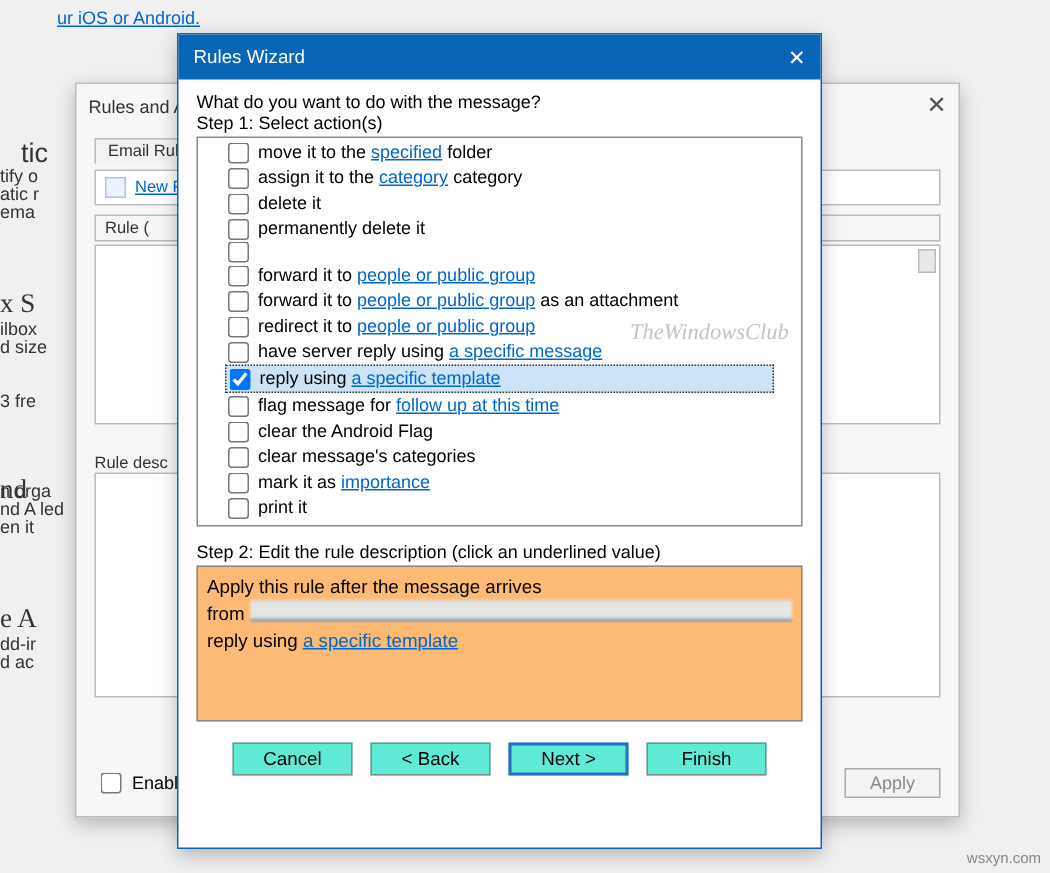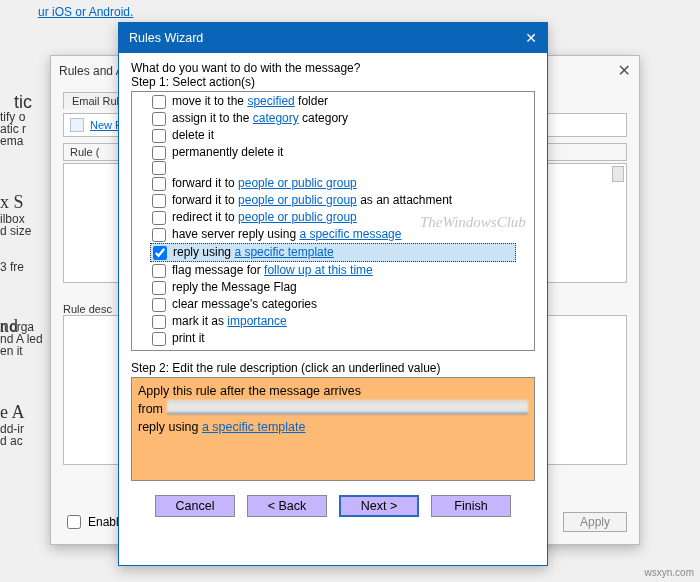--- a/index.html
+++ b/index.html
@@ -72,21 +72,21 @@
   .step2-box {
     border:1px solid #8a8a8a; background:#fdba74; height:104px;
     padding:4px 6px; margin-top:2px; font-size:12.5px; line-height:18px;
   }
   .step2-box .from-line { display:flex; gap:4px; white-space:nowrap; }
   .from-val { flex:1; height:14px; background: linear-gradient(#cfe8ff,#e8f4ff,#cfe8ff); border-bottom:1px solid #0066cc; filter: blur(1px); opacity:0.8; }
   .wiz-buttons {
     margin-top:14px; display:flex; justify-content:center; gap:12px;
   }
   .wiz-buttons .btn {
-    border:1px solid #8a8a8a; background:#c4b5fd; padding:3px 0; width:80px; text-align:center; font-size:12.5px;
+    border:1px solid #8a8a8a; background:#5eead4; padding:3px 0; width:80px; text-align:center; font-size:12.5px;
     cursor:pointer;
   }
   .wiz-buttons .btn.primary { border:2px solid #2a6ac2; padding:2px 0; width:80px;}
   
   .watermark {
     position:absolute; top:214px; left:420px; z-index:30;
     font-family: Georgia, serif; font-size:15px; color:#c0c6cc;
     font-style:italic; pointer-events:none;
   }
   .credit { position:absolute; right:6px; bottom:4px; font-size:10px; color:#888; z-index:30;}
@@ -185,21 +185,21 @@
       <label class="act sel">
           <input type="checkbox" checked="" style="">
           <span><span>reply using </span><a class="hl">a specific template</a></span>
         </label>
       <label class="act">
           <input type="checkbox" style="">
           <span><span>flag message for </span><a class="hl">follow up at this time</a></span>
         </label>
       <label class="act">
           <input type="checkbox" style="">
-          <span>reply the Message Flag</span>
+          <span>clear the Android Flag</span>
         </label>
       <label class="act">
           <input type="checkbox" style="">
           <span>clear message's categories</span>
         </label>
       <label class="act">
           <input type="checkbox" style="">
           <span><span>mark it as </span><a class="hl">importance</a></span>
         </label>
       <label class="act">

